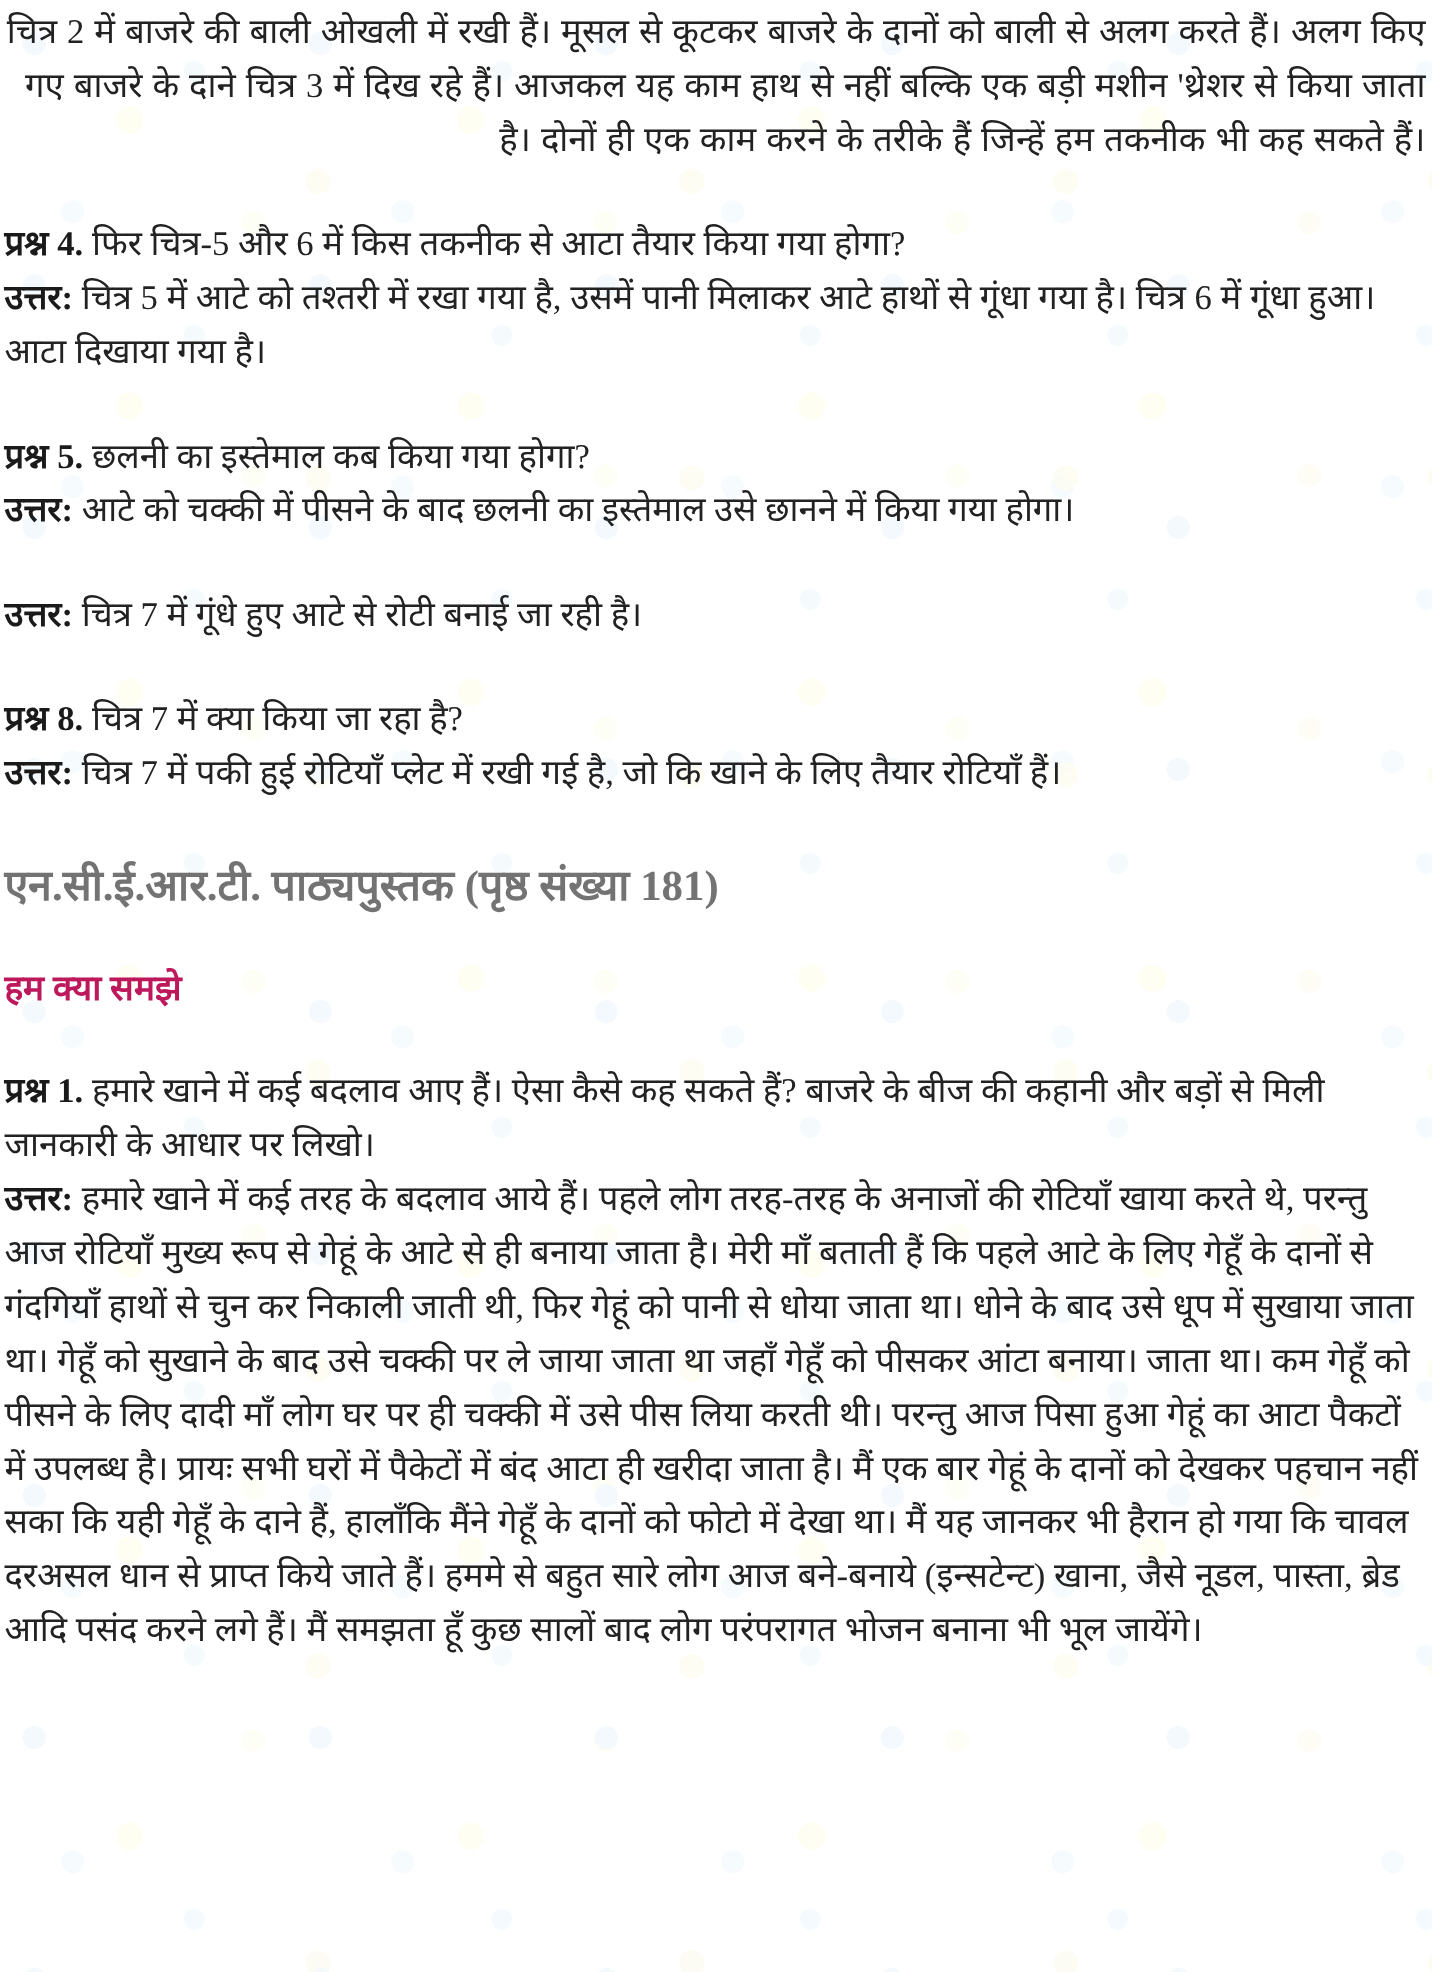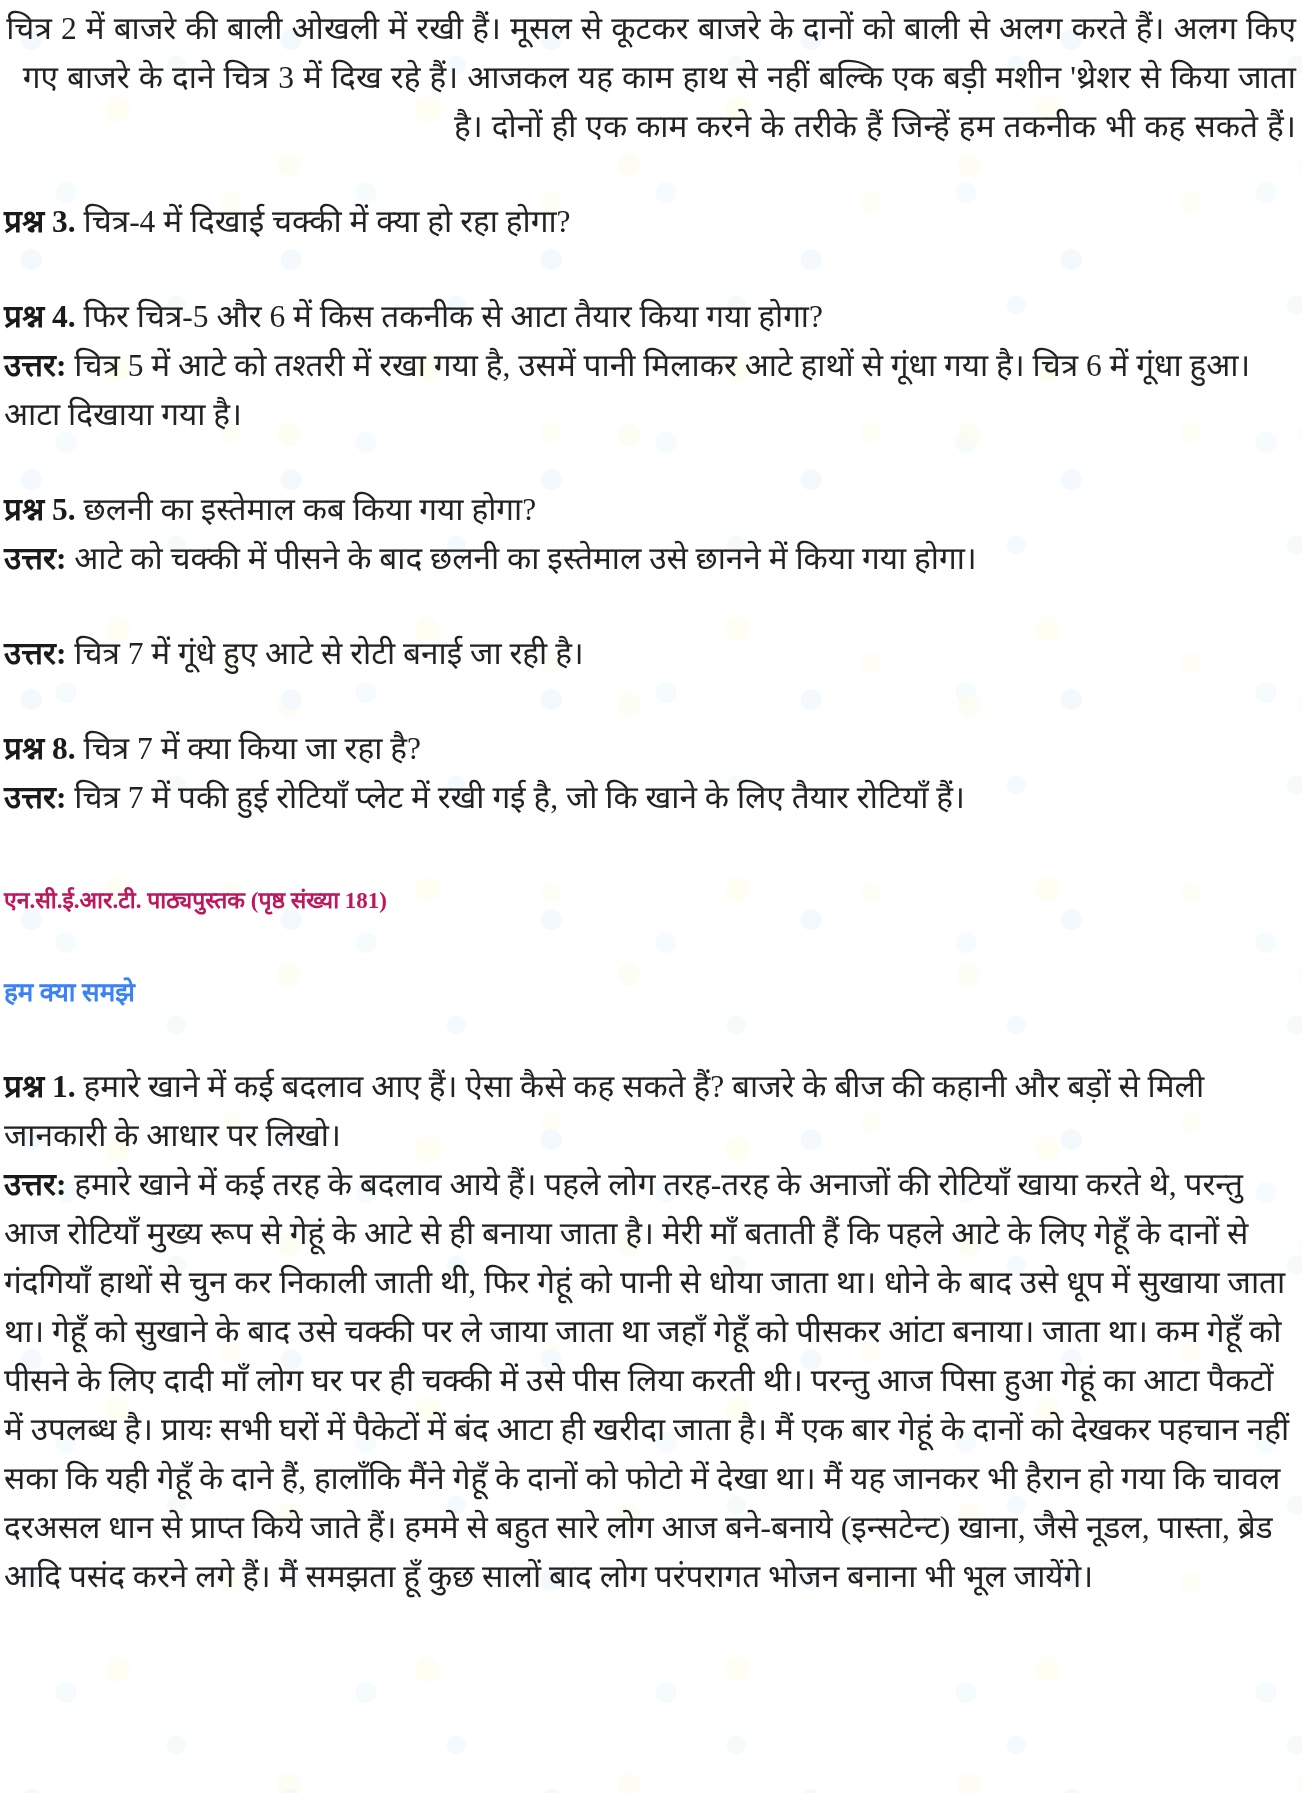--- a/index.html
+++ b/index.html
@@ -67,53 +67,49 @@
     line-height: 49px;
     margin: 0;
   }
 
   .label {
     font-weight: bold;
     color: #1a1a1a;
   }
 
   .green-heading {
-    font-size: 23px;
+    font-size: 39px;
     line-height: 46px;
     font-weight: bold;
     margin: 56px 0 0 0;
-    color: #be185d;
+    color: #737373;
   }
 
   .section-heading {
-    font-size: 26px;
+    font-size: 32px;
     line-height: 46px;
     font-weight: bold;
     margin: 46px 0 0 0;
-    color: #3b82f6;
+    color: #be185d;
   }
 
   .answer-long {
     margin-top: 0;
   }
 </style>
 </head>
 <body>
 
 <div class="watermark-layer"></div>
 
 <div class="page">
 
   <p class="para intro-para">चित्र 2 में बाजरे की बाली ओखली में रखी हैं। मूसल से कूटकर बाजरे के दानों को बाली से अलग करते हैं। अलग किए गए बाजरे के दाने चित्र 3 में दिख रहे हैं। आजकल यह काम हाथ से नहीं बल्कि एक बड़ी मशीन 'थ्रेशर से किया जाता है। दोनों ही एक काम करने के तरीके हैं जिन्हें हम तकनीक भी कह सकते हैं।</p>
 
   <div class="qa-block">
-    <p class="q-line">
-      <span class="label">प्रश्न</span><span class="label"> 3.</span>
-      <span>चित्र-4 में दिखाई चक्की में क्या हो रहा होगा?</span>
-    </p>
   </div>
 
   <div class="qa-block">
     <p class="q-line">
       <span class="label">प्रश्न</span><span class="label"> 4.</span>
       <span>फिर चित्र-5 और 6 में किस तकनीक से आटा तैयार किया गया होगा?</span>
     </p>
     <p class="a-line">
       <span class="label">उत्तर:</span>
       <span>चित्र 5 में आटे को तश्तरी में रखा गया है, उसमें पानी मिलाकर आटे हाथों से गूंधा गया है। चित्र 6 में गूंधा हुआ। आटा दिखाया गया है।</span>

